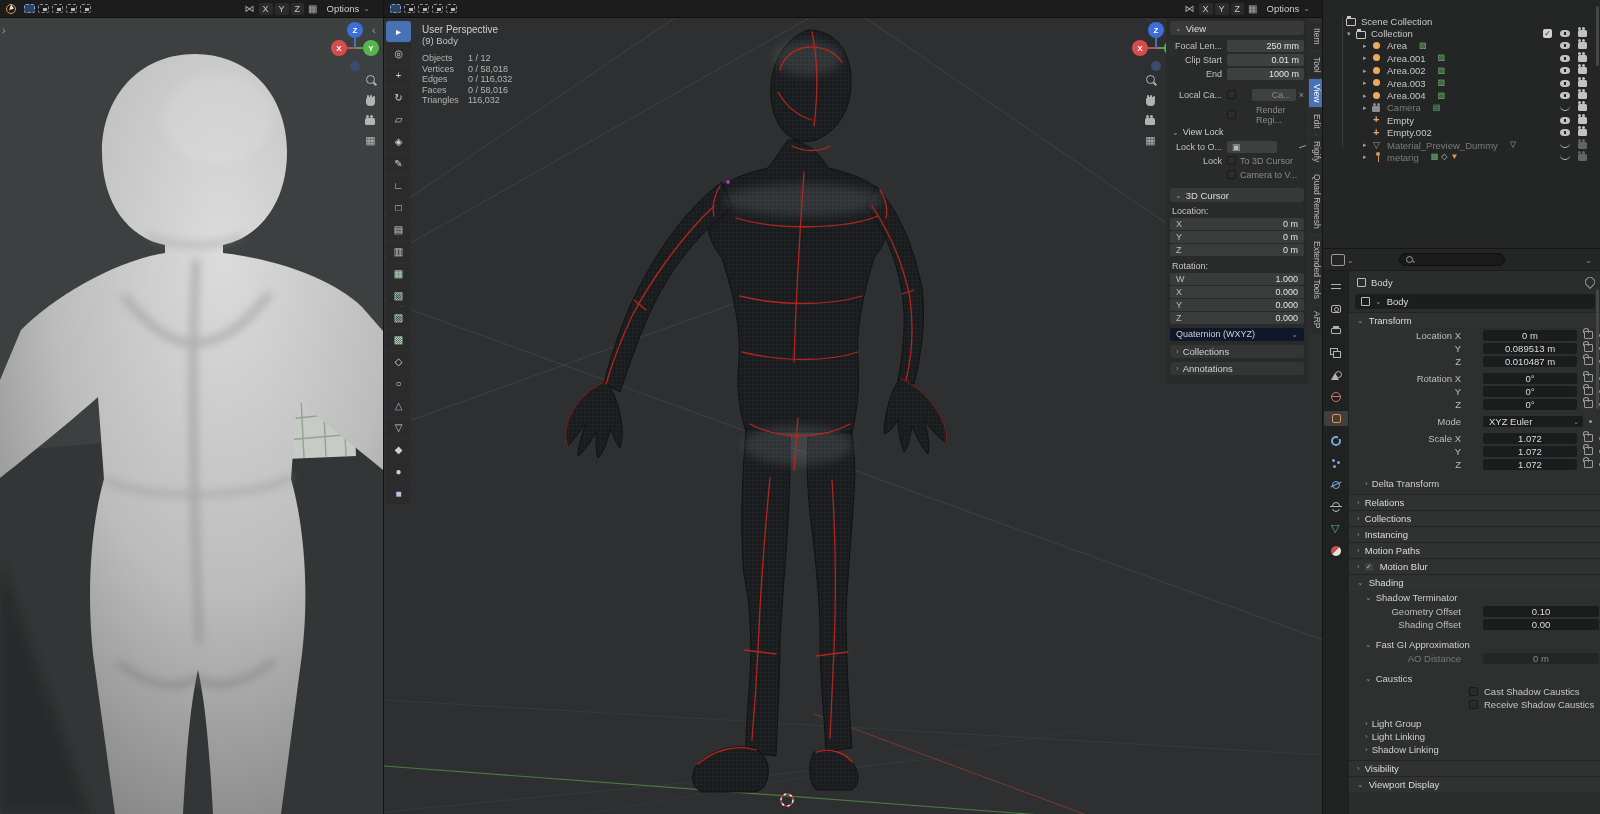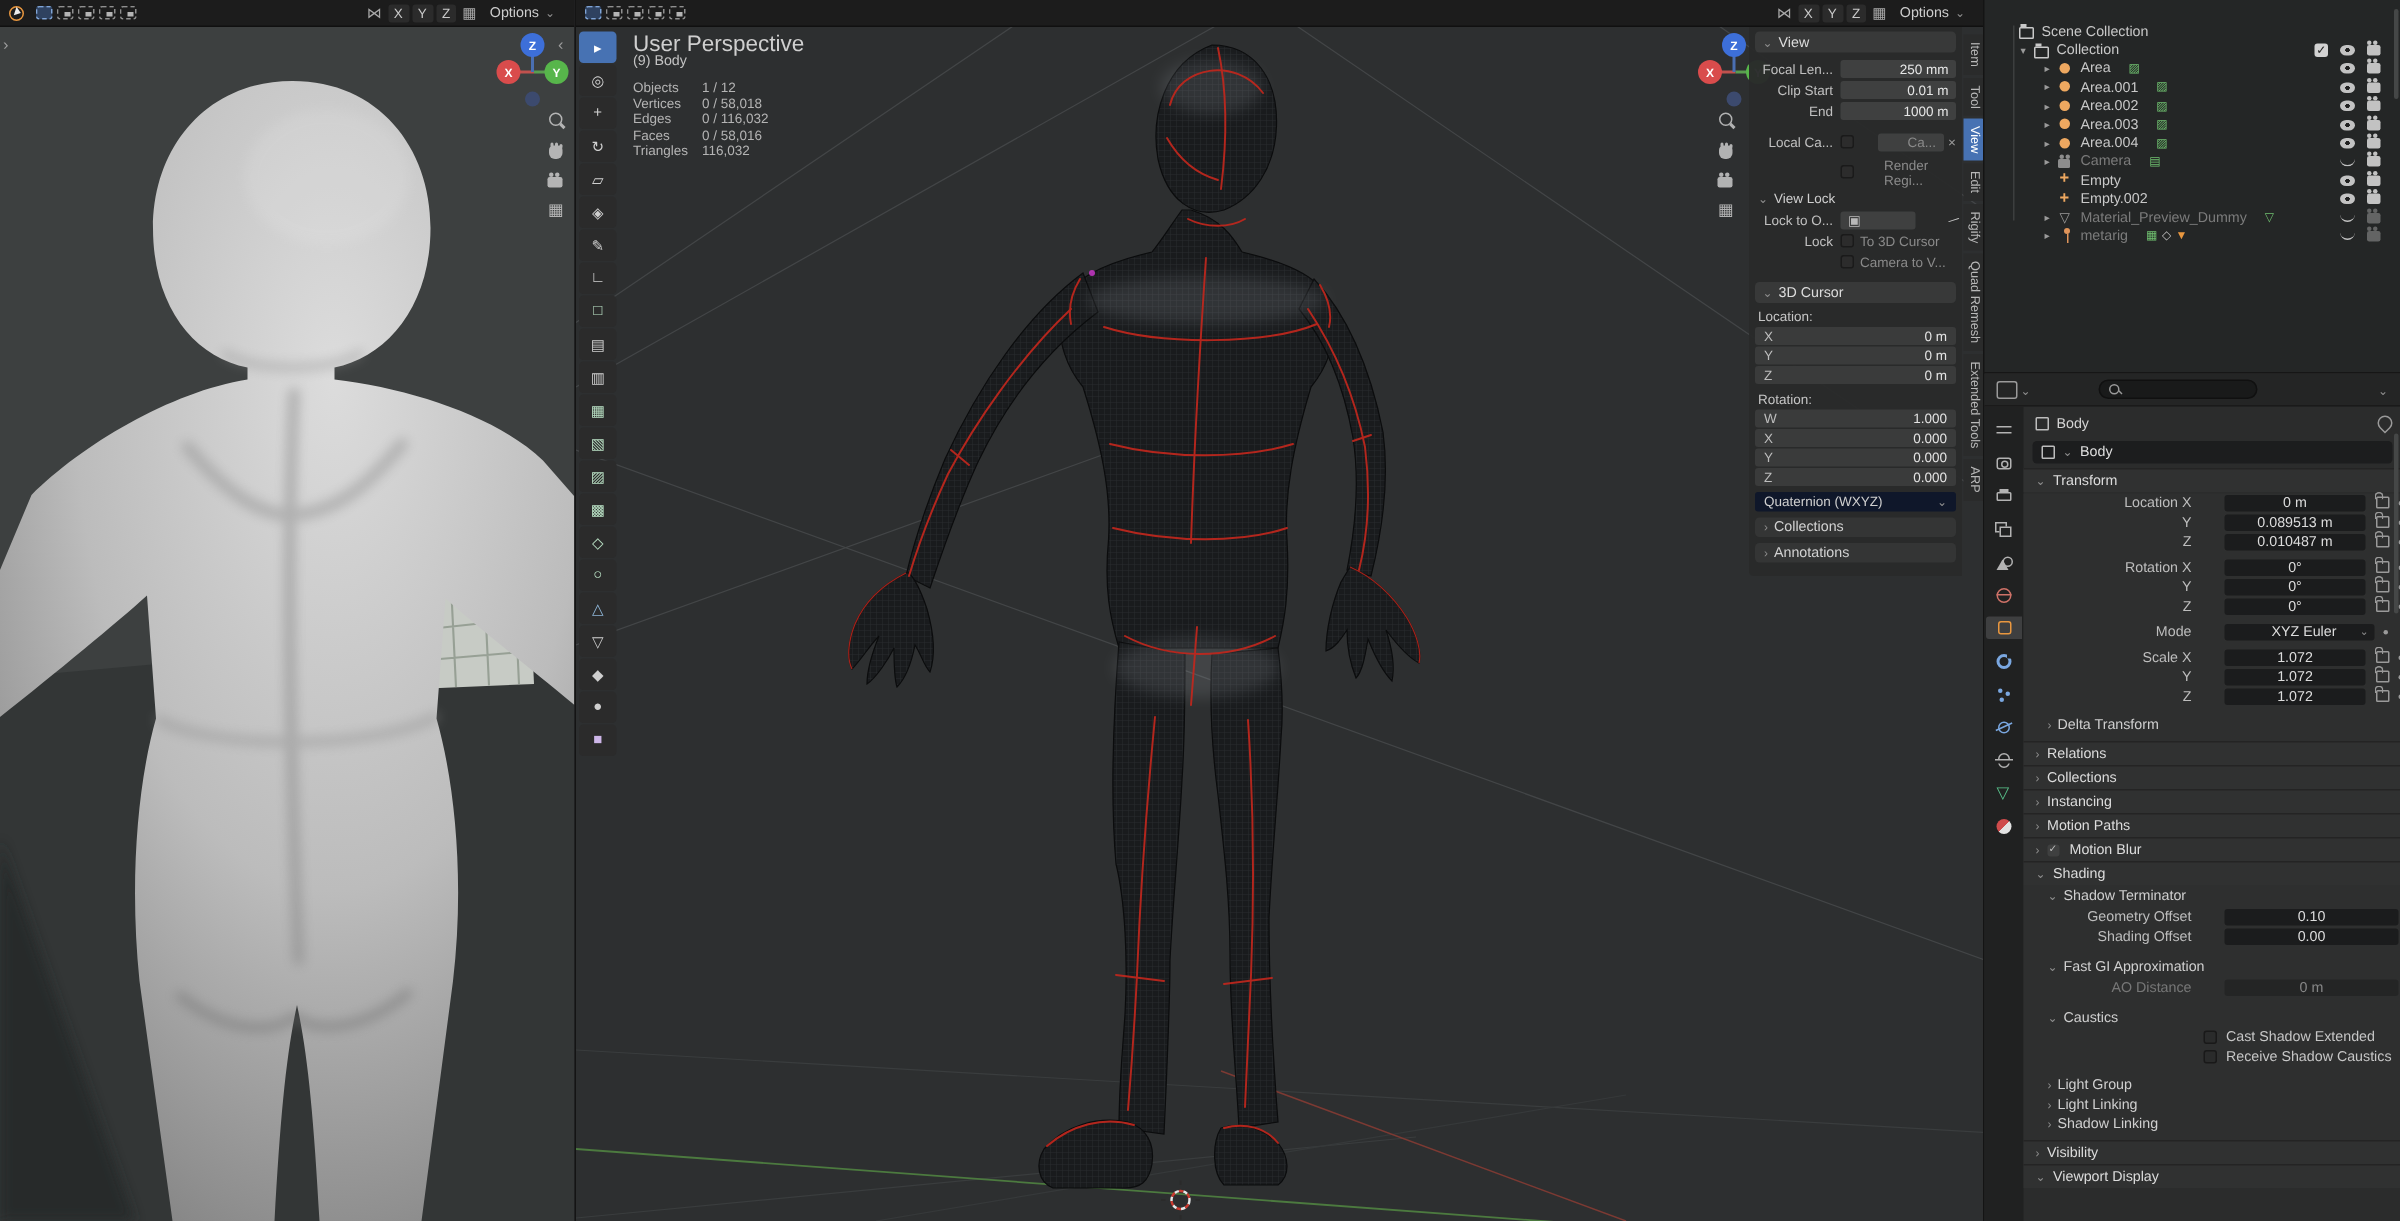--- a/index.html
+++ b/index.html
@@ -25,21 +25,21 @@
   
   #vp-left{left:0;top:0;width:383px;height:814px;background:#3d4040;overflow:hidden}
   #vp-right{left:383px;top:0;width:939px;height:814px;background:#2d2f30;overflow:hidden;border-left:1px solid #141414;box-sizing:border-box}
   .cornerarrow{color:#9d9d9d;font-size:11px;z-index:25}
   
   #toolbar{left:2px;top:21px;width:27px;display:flex;flex-direction:column;gap:1px;z-index:20}
   .tbtn{width:25px;height:21px;background:#2b2b2b;border-radius:3px;display:flex;align-items:center;justify-content:center;font-size:10px;color:#cfcfcf}
   .tbtn.active{background:#4772b3;color:#fff}
   
   #ov{left:38px;top:24px;z-index:15;line-height:11px}
-  #ov .t1{font-size:15px;color:#cfcfcf}
+  #ov .t1{font-size:10px;color:#cfcfcf}
   #ov .t2{font-size:9.5px;color:#c3c3c3;margin-bottom:7px}
   .strow{display:flex;font-size:9px;color:#b4b4b4;line-height:10.5px}
   .strow .sl{width:46px}
   
   .gizmo{width:58px;height:60px;z-index:15}
   .gz{position:absolute;width:16px;height:16px;border-radius:50%;color:#fff;font-size:8px;font-weight:bold;
       display:flex;align-items:center;justify-content:center}
   .gzline{position:absolute;background:#888}
   .navic{display:flex;flex-direction:column;gap:7px;align-items:center;z-index:15}
   .nv{width:13px;height:13px;position:relative;opacity:.85}
@@ -152,21 +152,21 @@
   .namefield{margin:3px 6px;height:15px;background:#1c1d1e;border-radius:3px;display:flex;align-items:center;
              gap:5px;padding:0 6px;color:#dfdfdf}
   .phead{display:flex;gap:5px;align-items:center;height:15px;padding-left:8px;background:#303131;
          border-top:1px solid #242424;color:#dcdcdc;font-size:9.5px}
   .p-block{background:#2e2f2f;padding-bottom:4px}
   .p-row{display:flex;align-items:center;height:12px;margin-top:1px}
   .p-row.gap{margin-top:5px}
   .p-lab{width:112px;text-align:right;padding-right:22px;color:#bdbdbd;flex:none}
   .p-val{width:94px;height:11px;background:#1b1c1d;border-radius:2px;text-align:center;line-height:11px;
          color:#dcdcdc;flex:none;position:relative}
-  .p-val.dd{text-align:center;padding-left:6px;width:100px;box-sizing:border-box}
+  .p-val.dd{text-align:left;padding-left:6px;width:100px;box-sizing:border-box}
   .p-val .dda{position:absolute;right:4px;top:0;color:#8d8d8d;font-size:7px}
   .lock{width:7px;height:6px;border:1px solid #9a9a9a;border-radius:1px;position:relative;margin:0 0 0 7px;flex:none}
   .lock::before{content:"";position:absolute;left:-2px;top:-4px;width:4px;height:4px;border:1px solid #9a9a9a;border-bottom:none;border-radius:3px 3px 0 0}
   .adot{width:3px;height:3px;border-radius:50%;background:#9a9a9a;margin-left:6px;flex:none}
   .sub-head{display:flex;gap:4px;align-items:center;color:#cfcfcf;padding-left:16px;height:14px}
   .sub-head2{display:flex;gap:4px;align-items:center;color:#cfcfcf;padding-left:16px;height:13px}
   .w-val{width:116px}
   .dim55{opacity:.5}
   .chkrow{display:flex;gap:6px;align-items:center;height:13px;padding-left:120px;color:#c6c6c6}
   .pchk2{width:9px;height:9px;background:#2a2b2b;border:1px solid #191919;border-radius:2px;box-sizing:border-box}
@@ -1000,21 +1000,21 @@
         <span class="adot"></span>
       </div>
       <div class="sub-head" style="margin-top:7px">
         <span class="chev">⌄</span>
           <span>Caustics</span>
       </div>
       <div>
 
       <div class="chkrow">
           <span class="pchk2"></span>
-          <span>Cast Shadow Extended</span>
+          <span>Cast Shadow Caustics</span>
         </div>
           <div class="chkrow">
           <span class="pchk2"></span>
           <span>Receive Shadow Caustics</span>
         </div>
         </div>
       <div style="margin-top:6px">
 
       <div class="sub-head2">
           <span class="chev">›</span>

